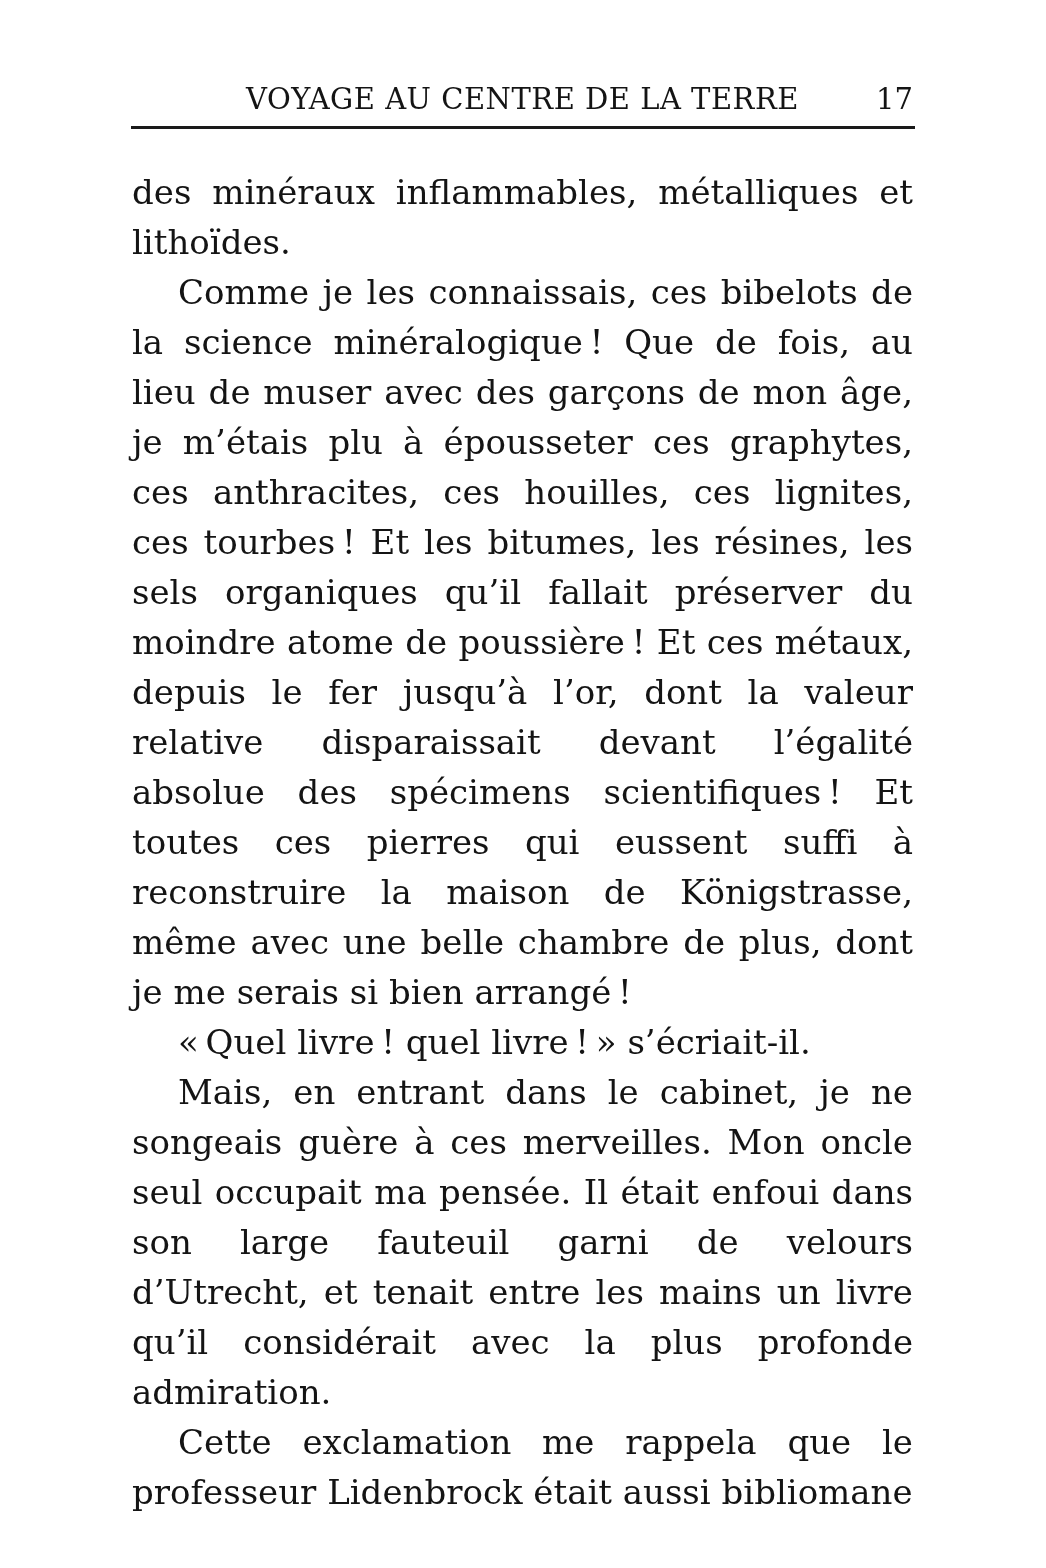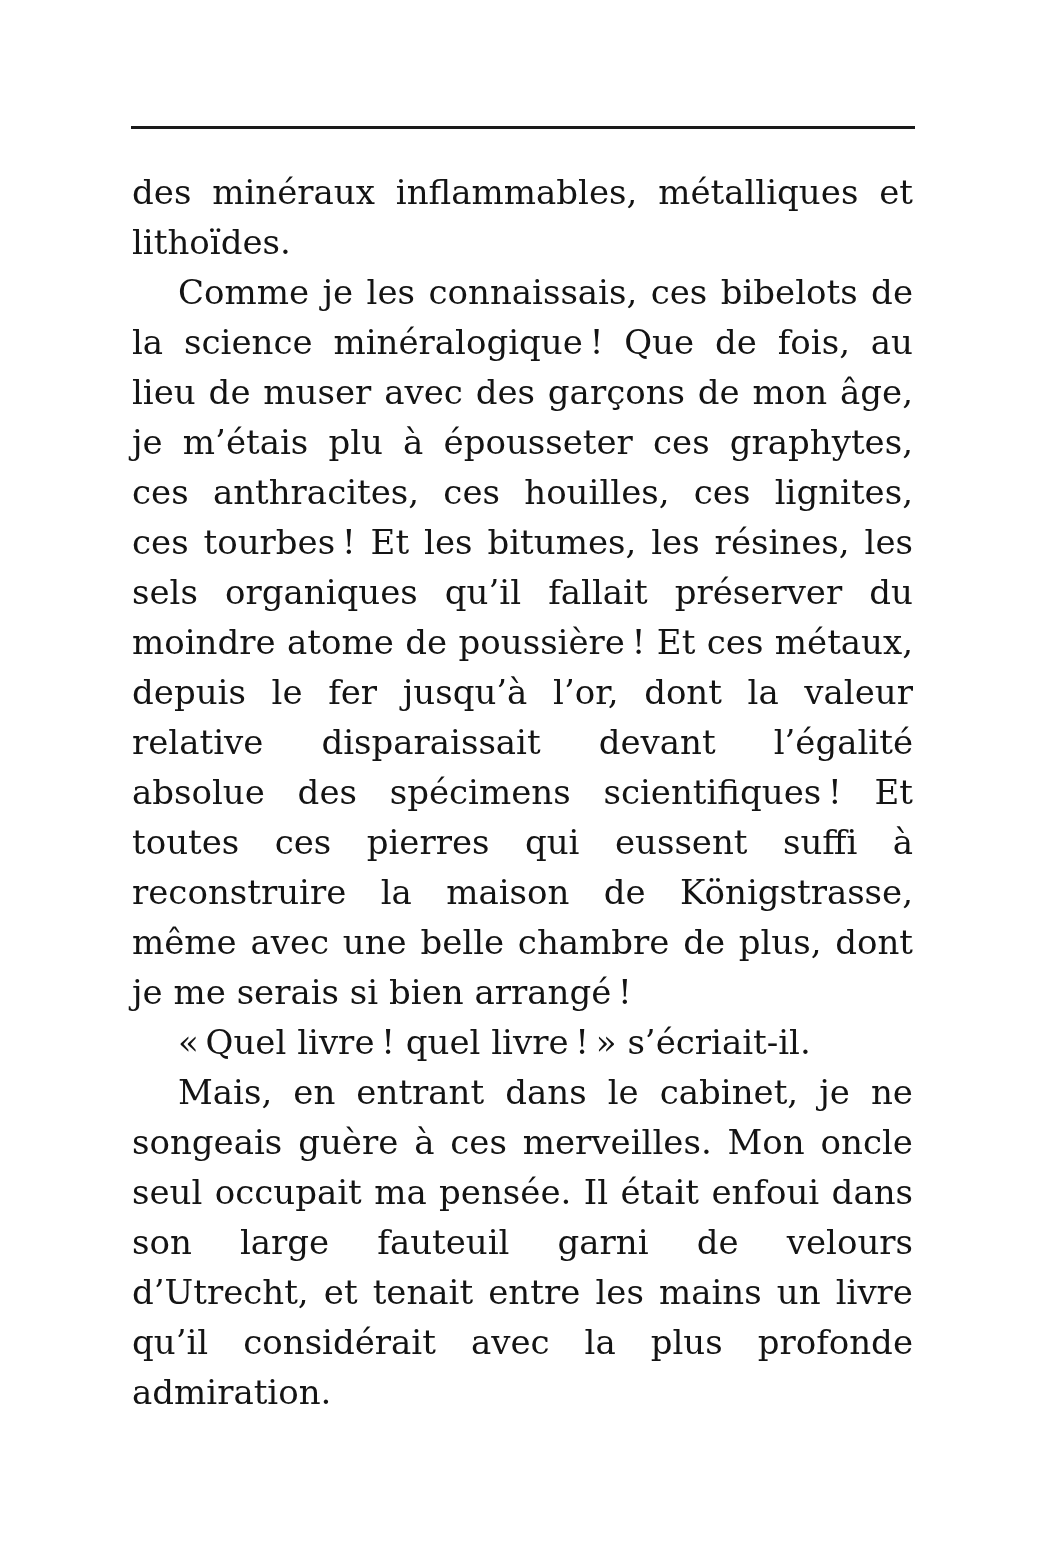--- a/index.html
+++ b/index.html
@@ -64,23 +64,28 @@
   }
   .para[data-indent="true"] {
     text-indent: 46px;
   }
 </style>
 </head>
 <body>
 
 <div class="page">
 
+  <header class="running-head">
+    <span class="head-title">VOYAGE AU CENTRE DE LA TERRE</span>
+    <span class="head-number">17</span>
+  </header>
 
   <div class="head-rule"></div>
 
   <main class="body-text">
     <p class="para" data-indent="false">des minéraux inflammables, métalliques et lithoïdes.</p>
     <p class="para" data-indent="true">Comme je les connaissais, ces bibelots de la science minéralogique ! Que de fois, au lieu de muser avec des garçons de mon âge, je m’étais plu à épousseter ces graphytes, ces anthracites, ces houilles, ces lignites, ces tourbes ! Et les bitumes, les résines, les sels organiques qu’il fallait préserver du moindre atome de poussière ! Et ces métaux, depuis le fer jusqu’à l’or, dont la valeur relative disparaissait devant l’égalité absolue des spécimens scientifiques ! Et toutes ces pierres qui eussent suffi à reconstruire la maison de Königstrasse, même avec une belle chambre de plus, dont je me serais si bien arrangé !</p>
     <p class="para" data-indent="true">« Quel livre ! quel livre ! » s’écriait-il.</p>
     <p class="para" data-indent="true">Mais, en entrant dans le cabinet, je ne songeais guère à ces merveilles. Mon oncle seul occupait ma pensée. Il était enfoui dans son large fauteuil garni de velours d’Utrecht, et tenait entre les mains un livre qu’il considérait avec la plus profonde admiration.</p>
+    <p class="para" data-indent="true">Cette exclamation me rappela que le professeur Lidenbrock était aussi bibliomane</p>
   </main>
 
 </div>
 
 </body></html>

